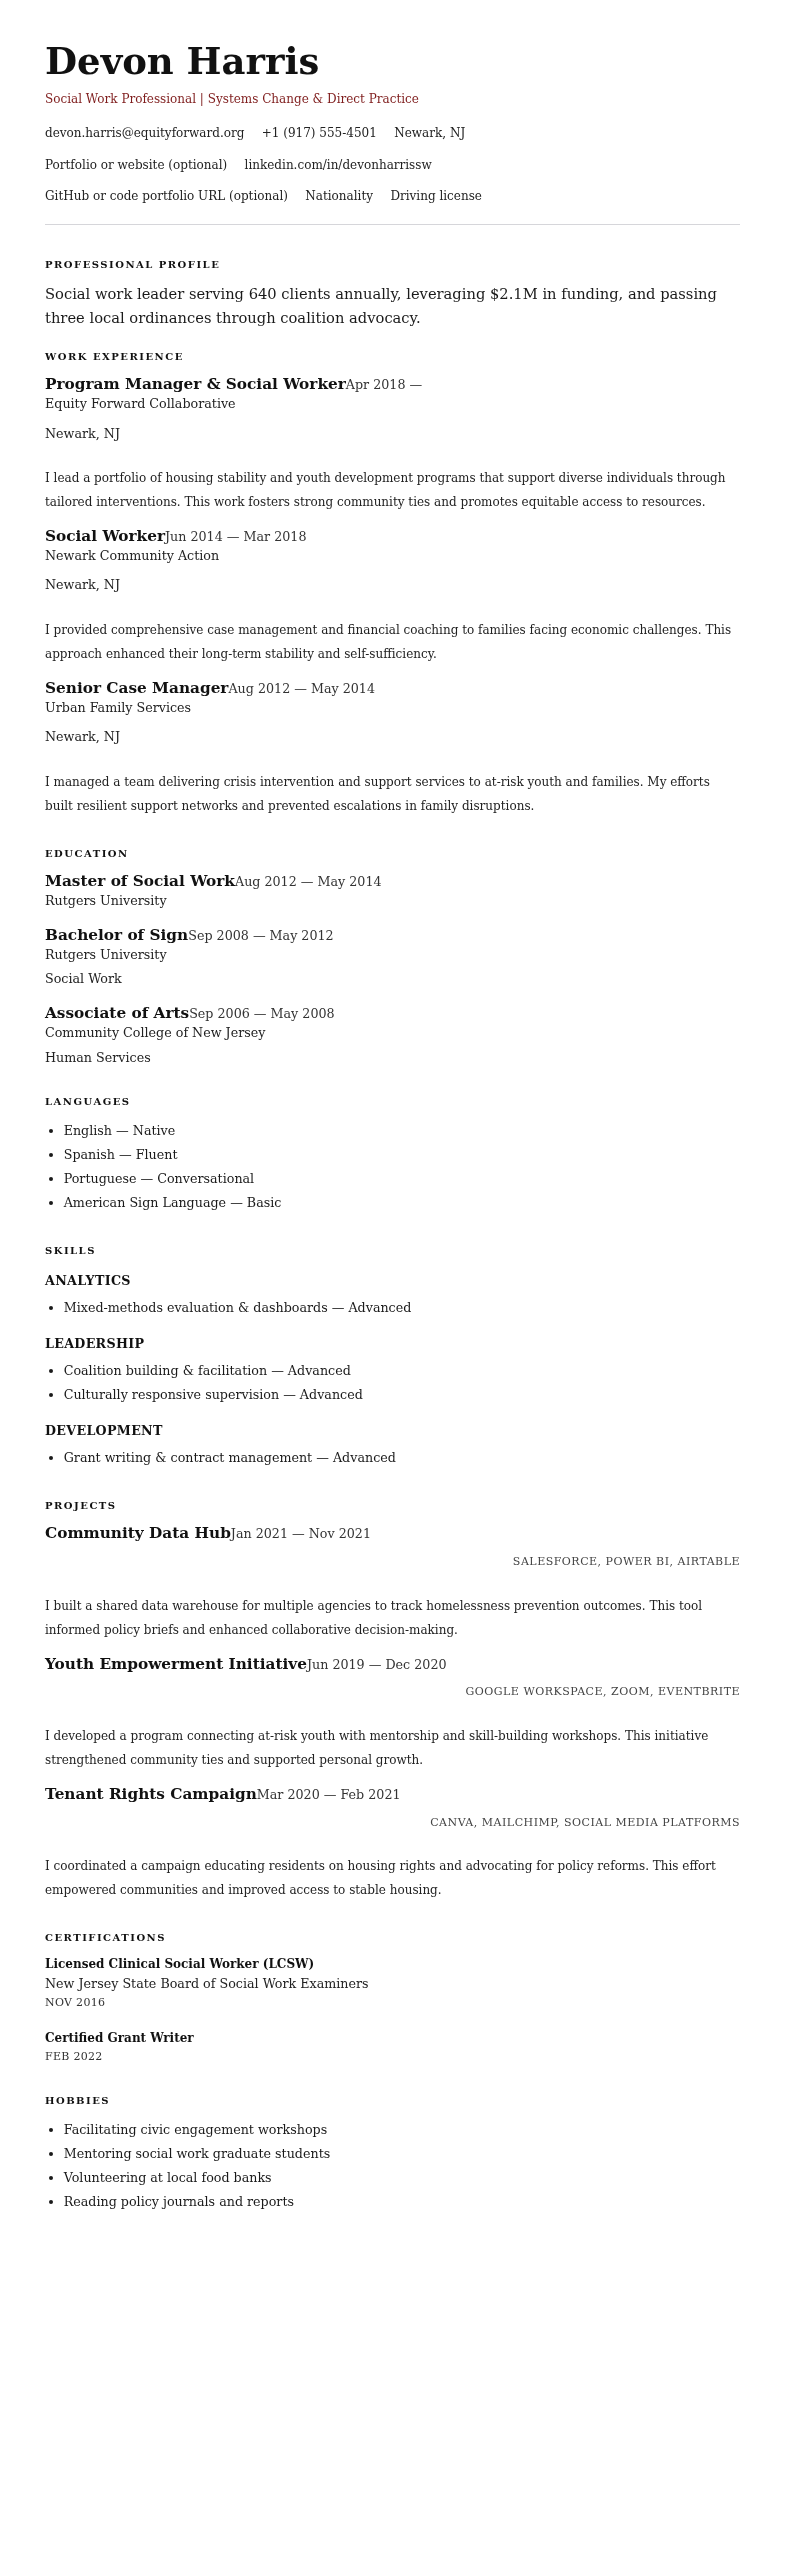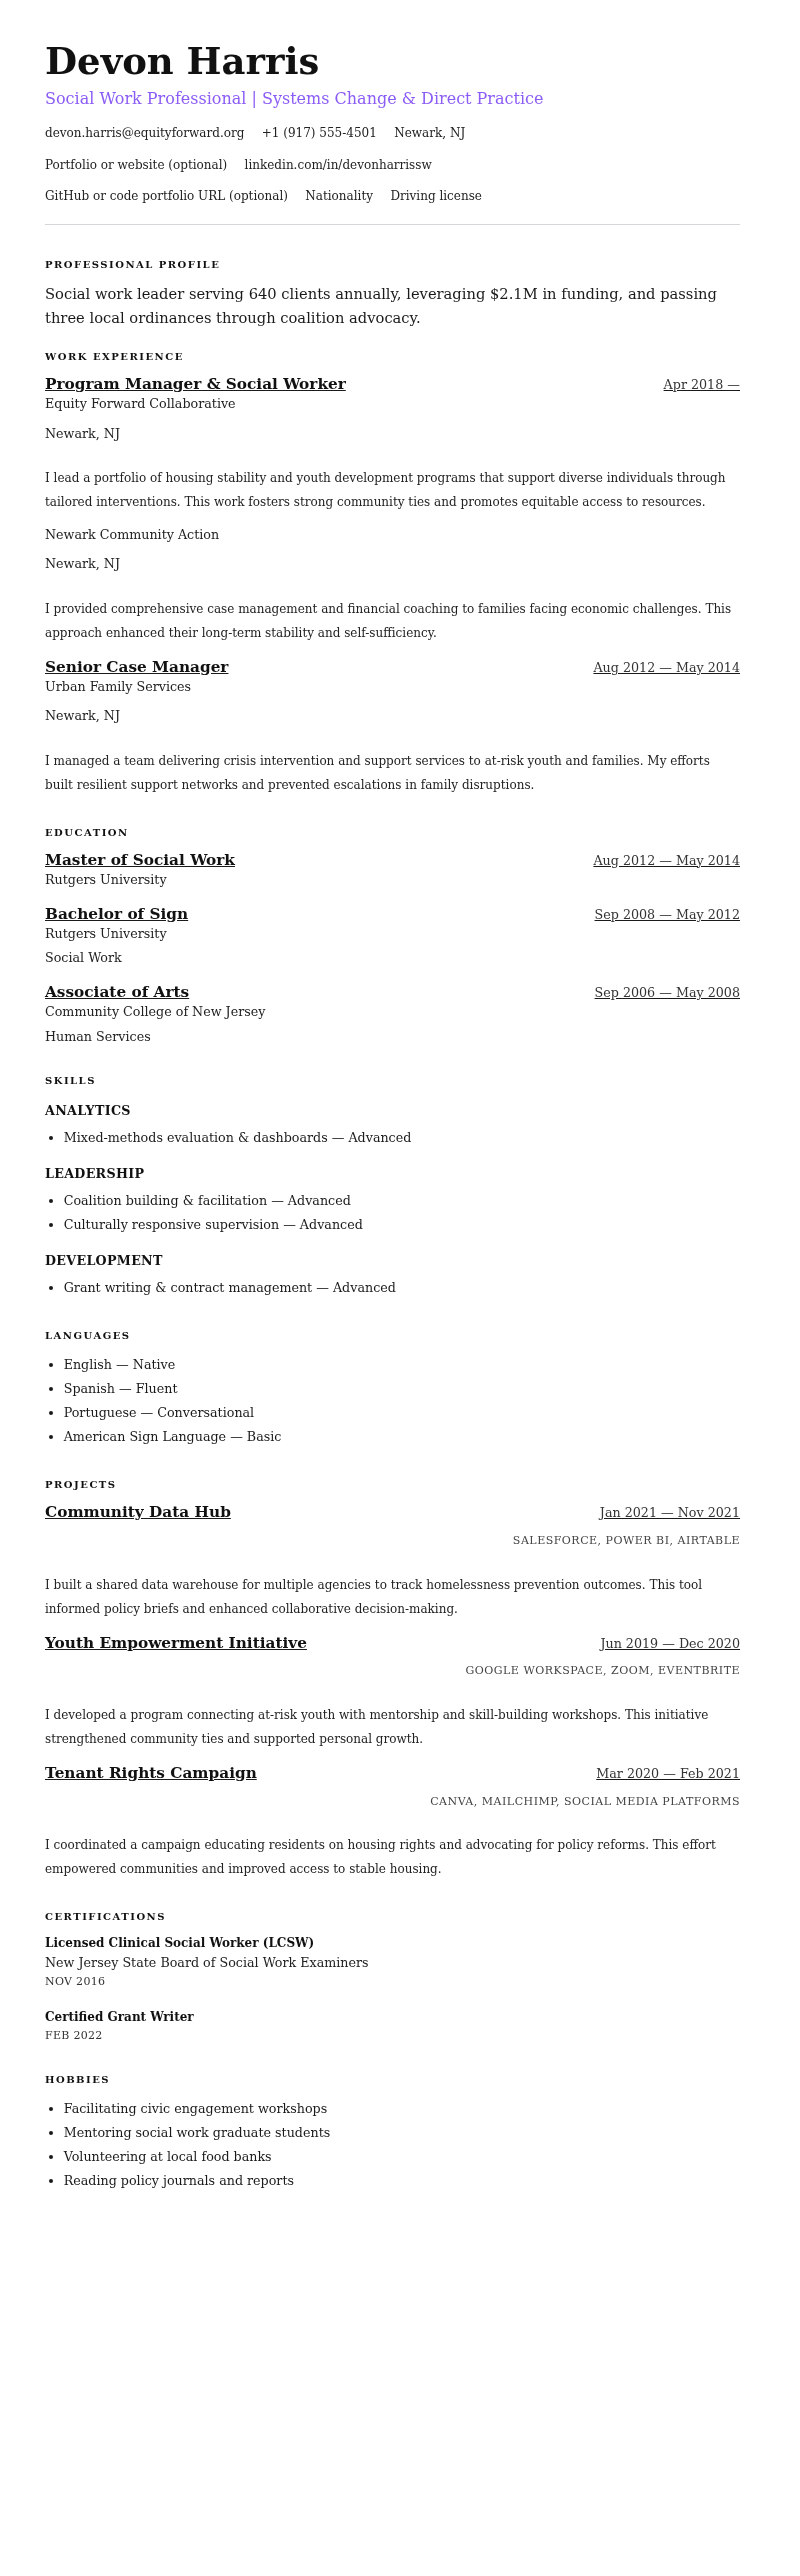--- a/index.html
+++ b/index.html
@@ -7,31 +7,31 @@
     width: 801px;
     min-height: 2576px;
     font-family: "DejaVu Serif", "Liberation Serif", serif;
     color: #1a1a1a;
   }
   .page { padding: 39px 61px 27px 45px; }
   .name {
     font-size: 37px; font-weight: bold; line-height: 45px; margin: 0;
     color: #111;
   }
-  .headline { font-size: 16px; line-height: 20px; margin: 5.3px 0 16px 0; color: #8b5cf6; }
+  .headline { font-size: 12px; line-height: 20px; margin: 5.3px 0 16px 0; color: #7f1d1d; }
   .contact-row { font-size: 12px; line-height: 16px; color: #222; margin: 0 0 15.3px 0; }
   .contact-row span { margin-right: 17.4px; }
   .divider { height: 1.3px; background: #d6d6da; border: 0; margin: 20px 0 33px 0; }
   .section-title {
     font-size: 10px; font-weight: bold; letter-spacing: 1.5px; text-transform: uppercase;
     margin: 0 0 10.7px 0; color: #111; line-height: 13.3px;
   }
   .profile { font-size: 14.7px; line-height: 24px; margin: 0 0 20px 0; color: #1a1a1a; }
   .entry { margin-bottom: 12px; }
-  .entry-head { display: flex; justify-content: space-between; align-items: baseline; text-decoration: underline; }
+  .entry-head { display: flex; justify-content: flex-start; align-items: baseline; }
   .entry-title { font-size: 15.3px; font-weight: bold; line-height: 20px; color: #111; }
   .entry-date { font-size: 12.7px; color: #333; line-height: 20px; }
   .entry-org { font-size: 12.7px; line-height: 17.4px; color: #222; }
   .entry-loc { font-size: 12.7px; line-height: 17.4px; color: #222; margin-top: 12px; }
   .entry-desc { font-size: 12px; line-height: 24px; color: #222; margin-top: 24px; }
   .edu-entry { margin-bottom: 16px; }
   .edu-field { font-size: 12.7px; line-height: 17.4px; color: #222; margin-top: 6.7px; }
   .skill-cat { font-size: 12.7px; font-weight: bold; letter-spacing: 0.3px; margin: 16px 0 8px 0; color: #111; }
   ul.bullets { margin: 0; padding-left: 18.7px; }
   ul.bullets li { font-size: 12.7px; line-height: 24px; color: #1a1a1a; }
@@ -75,20 +75,24 @@
       <div class="entry-head">
         <span class="entry-title">Program Manager &amp; Social Worker</span>
         <span class="entry-date">Apr 2018 —</span>
       </div>
       <div class="entry-org">Equity Forward Collaborative</div>
       <div class="entry-loc">Newark, NJ</div>
       <div class="entry-desc">I lead a portfolio of housing stability and youth development programs that support diverse individuals through tailored interventions. This work fosters strong community ties and promotes equitable access to resources.</div>
     </div>
 
     <div class="entry">
+      <div class="entry-head">
+        <span class="entry-title">Social Worker</span>
+        <span class="entry-date">Jun 2014 — Mar 2018</span>
+      </div>
       <div class="entry-org">Newark Community Action</div>
       <div class="entry-loc">Newark, NJ</div>
       <div class="entry-desc">I provided comprehensive case management and financial coaching to families facing economic challenges. This approach enhanced their long-term stability and self-sufficiency.</div>
     </div>
 
     <div class="entry">
       <div class="entry-head">
         <span class="entry-title">Senior Case Manager</span>
         <span class="entry-date">Aug 2012 — May 2014</span>
       </div>
@@ -119,53 +123,53 @@
     </div>
 
     <div class="edu-entry">
       <div class="entry-head">
         <span class="entry-title">Associate of Arts</span>
         <span class="entry-date">Sep 2006 — May 2008</span>
       </div>
       <div class="entry-org">Community College of New Jersey</div>
       <div class="edu-field">Human Services</div>
     </div>
-  </section>
-
-  <section class="section">
-    <h2 class="section-title">SKILLS</h2>
-
-    <div class="skill-cat">ANALYTICS</div>
-    <ul class="bullets">
-      <li>Mixed-methods evaluation &amp; dashboards — Advanced</li>
-    </ul>
-
-    <div class="skill-cat">LEADERSHIP</div>
-    <ul class="bullets">
-      <li>Coalition building &amp; facilitation — Advanced</li>
-      <li>Culturally responsive supervision — Advanced</li>
-    </ul>
-
-    <div class="skill-cat">DEVELOPMENT</div>
-    <ul class="bullets">
-      <li>Grant writing &amp; contract management — Advanced</li>
-    </ul>
   </section>
 
   <section class="section">
     <h2 class="section-title">LANGUAGES</h2>
     <ul class="bullets">
       <li>English — Native</li>
       <li>Spanish — Fluent</li>
       <li>Portuguese — Conversational</li>
       <li>American Sign Language — Basic</li>
     </ul>
   </section>
 
   <section class="section">
+    <h2 class="section-title">SKILLS</h2>
+
+    <div class="skill-cat">ANALYTICS</div>
+    <ul class="bullets">
+      <li>Mixed-methods evaluation &amp; dashboards — Advanced</li>
+    </ul>
+
+    <div class="skill-cat">LEADERSHIP</div>
+    <ul class="bullets">
+      <li>Coalition building &amp; facilitation — Advanced</li>
+      <li>Culturally responsive supervision — Advanced</li>
+    </ul>
+
+    <div class="skill-cat">DEVELOPMENT</div>
+    <ul class="bullets">
+      <li>Grant writing &amp; contract management — Advanced</li>
+    </ul>
+  </section>
+
+  <section class="section">
     <h2 class="section-title">PROJECTS</h2>
 
     <div class="entry">
       <div class="entry-head">
         <span class="entry-title">Community Data Hub</span>
         <span class="entry-date">Jan 2021 — Nov 2021</span>
       </div>
       <div class="tech">SALESFORCE, POWER BI, AIRTABLE</div>
       <div class="entry-desc">I built a shared data warehouse for multiple agencies to track homelessness prevention outcomes. This tool informed policy briefs and enhanced collaborative decision-making.</div>
     </div>

